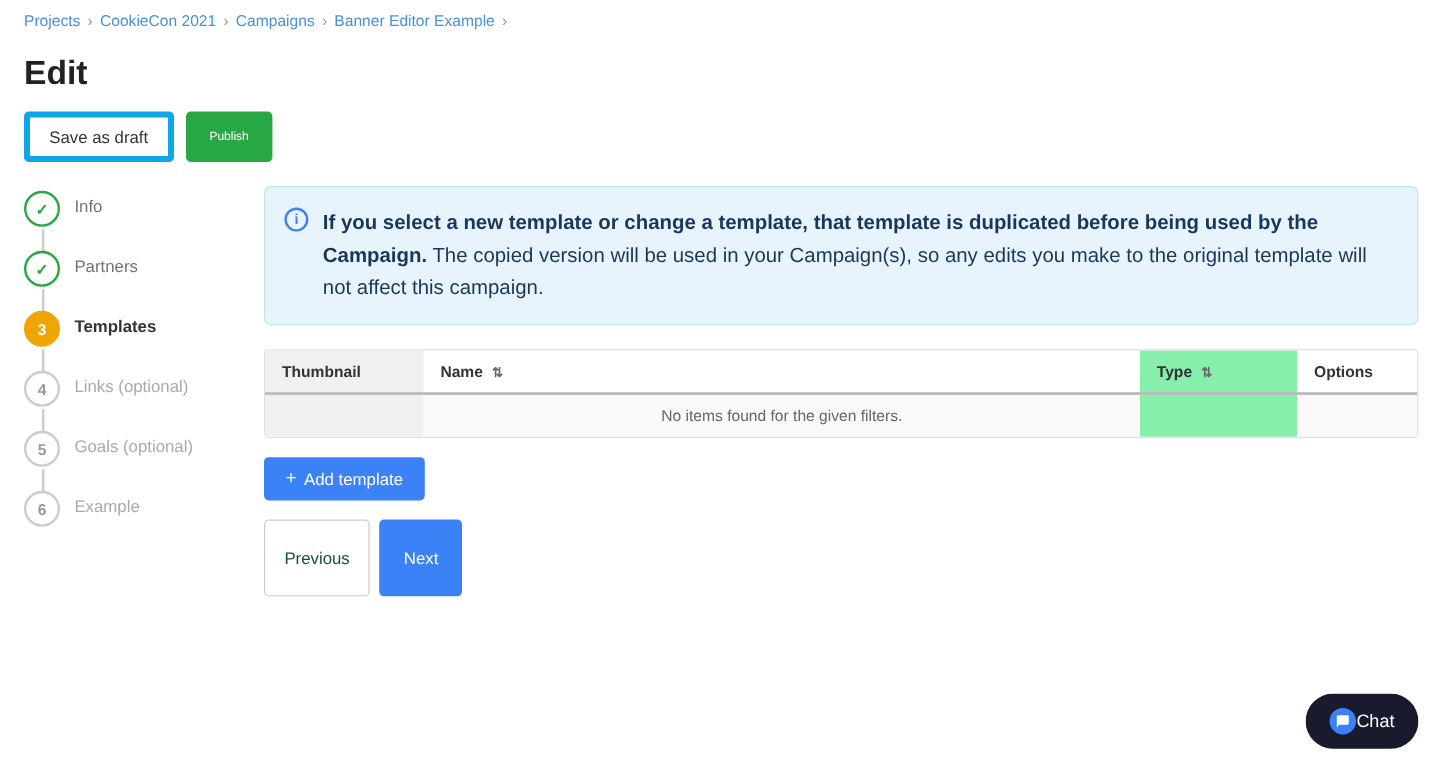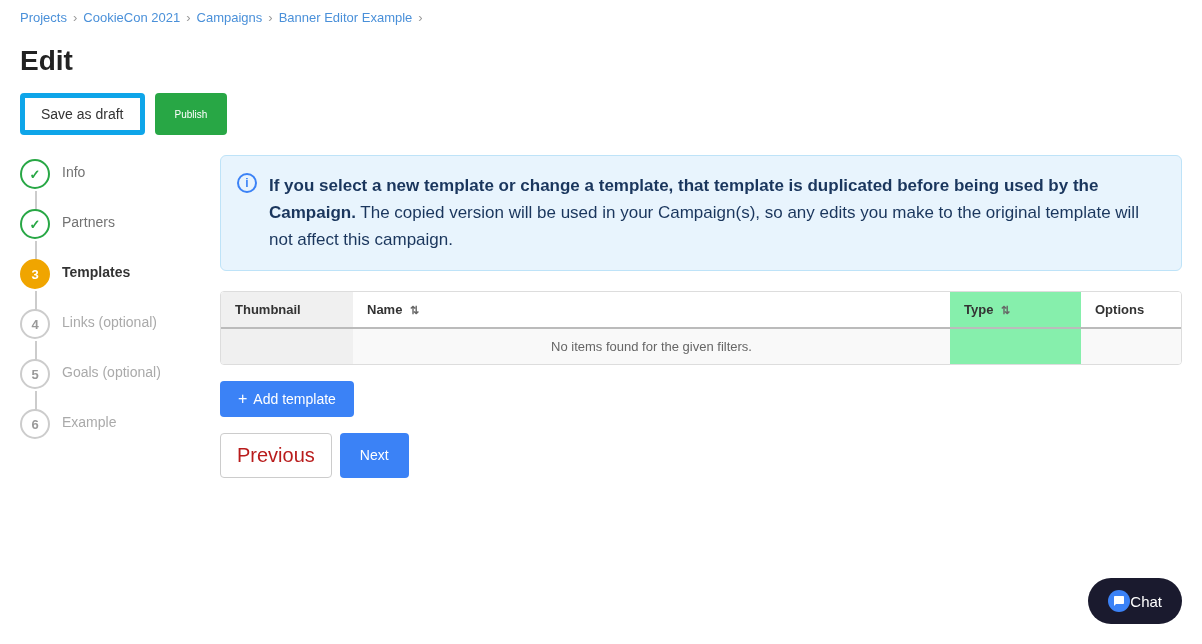--- a/index.html
+++ b/index.html
@@ -79,22 +79,22 @@
     
     .btn-add-template {
       padding: 9px 18px; background: #3b82f6; border: none; border-radius: 4px;
       color: #fff; font-size: 14px; cursor: pointer; display: flex; align-items: center; gap: 6px;
       margin-bottom: 16px;
     }
     .btn-add-template .plus { font-size: 16px; font-weight: 300; }
 
     .nav-buttons { display: flex; gap: 8px; }
     .btn-previous {
-      padding: 10px 16px; border: 1px solid #ccc; background: #fff;
-      border-radius: 4px; cursor: pointer; font-size: 20px; color: #b91c1c;
+      padding: 23px 16px; border: 1px solid #ccc; background: #fff;
+      border-radius: 4px; cursor: pointer; font-size: 14px; color: #14532d;
     }
     .btn-next {
       padding: 8px 20px; border: none; background: #3b82f6;
       border-radius: 4px; cursor: pointer; font-size: 14px; color: #ffffff;
     }
 
     
     .chat-btn {
       position: fixed; bottom: 20px; right: 20px;
       background: #1a1a2e; color: #fff; border: none; border-radius: 24px;

